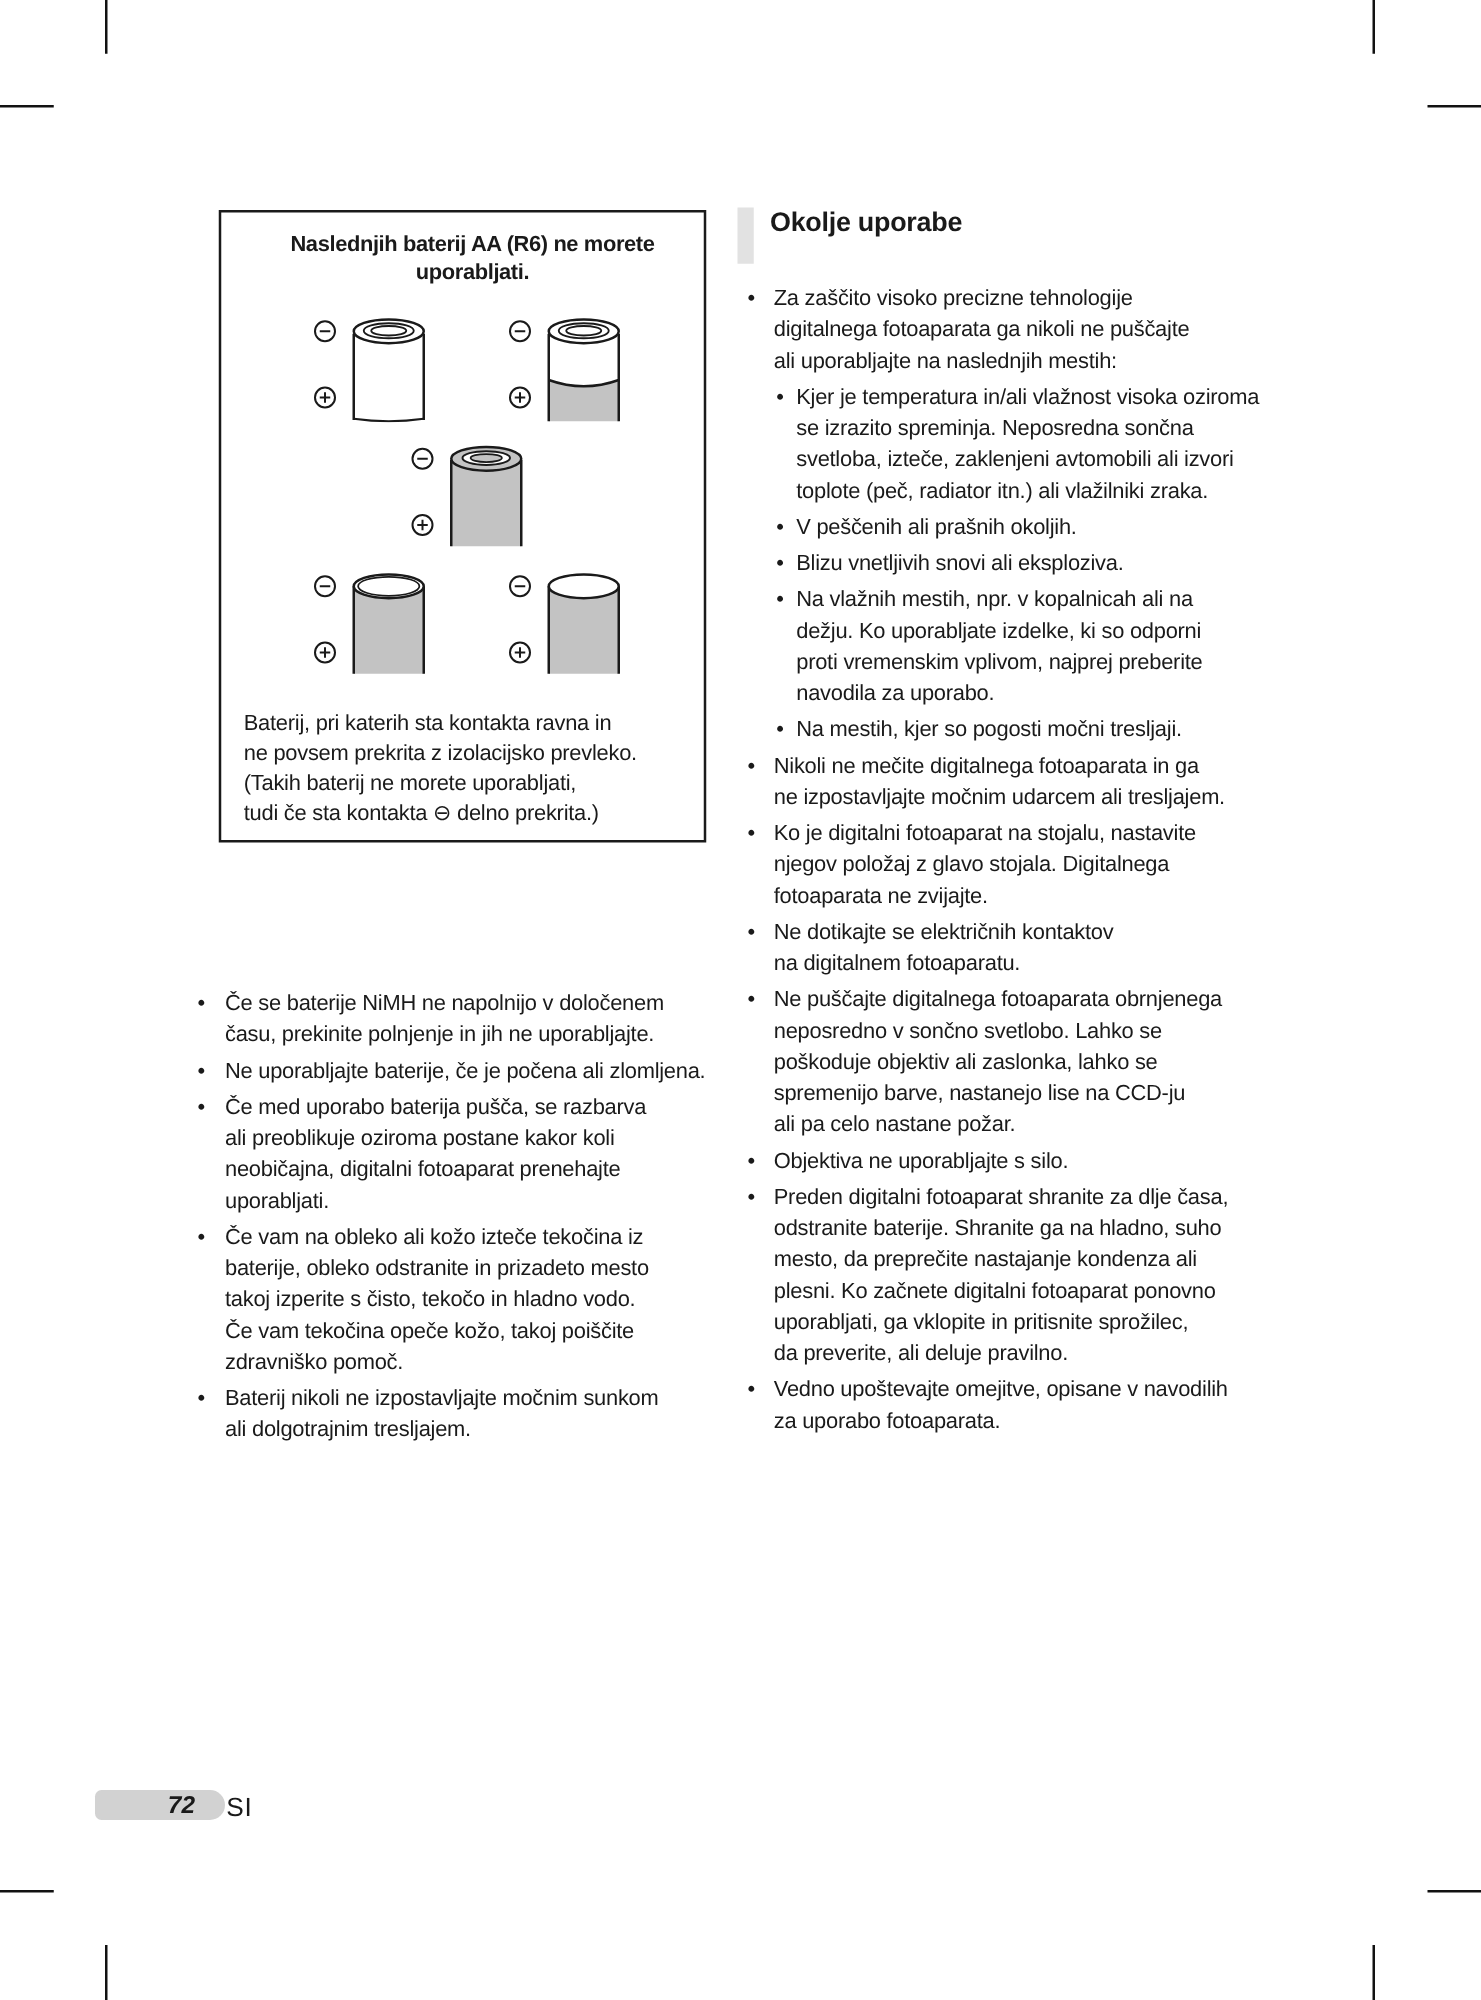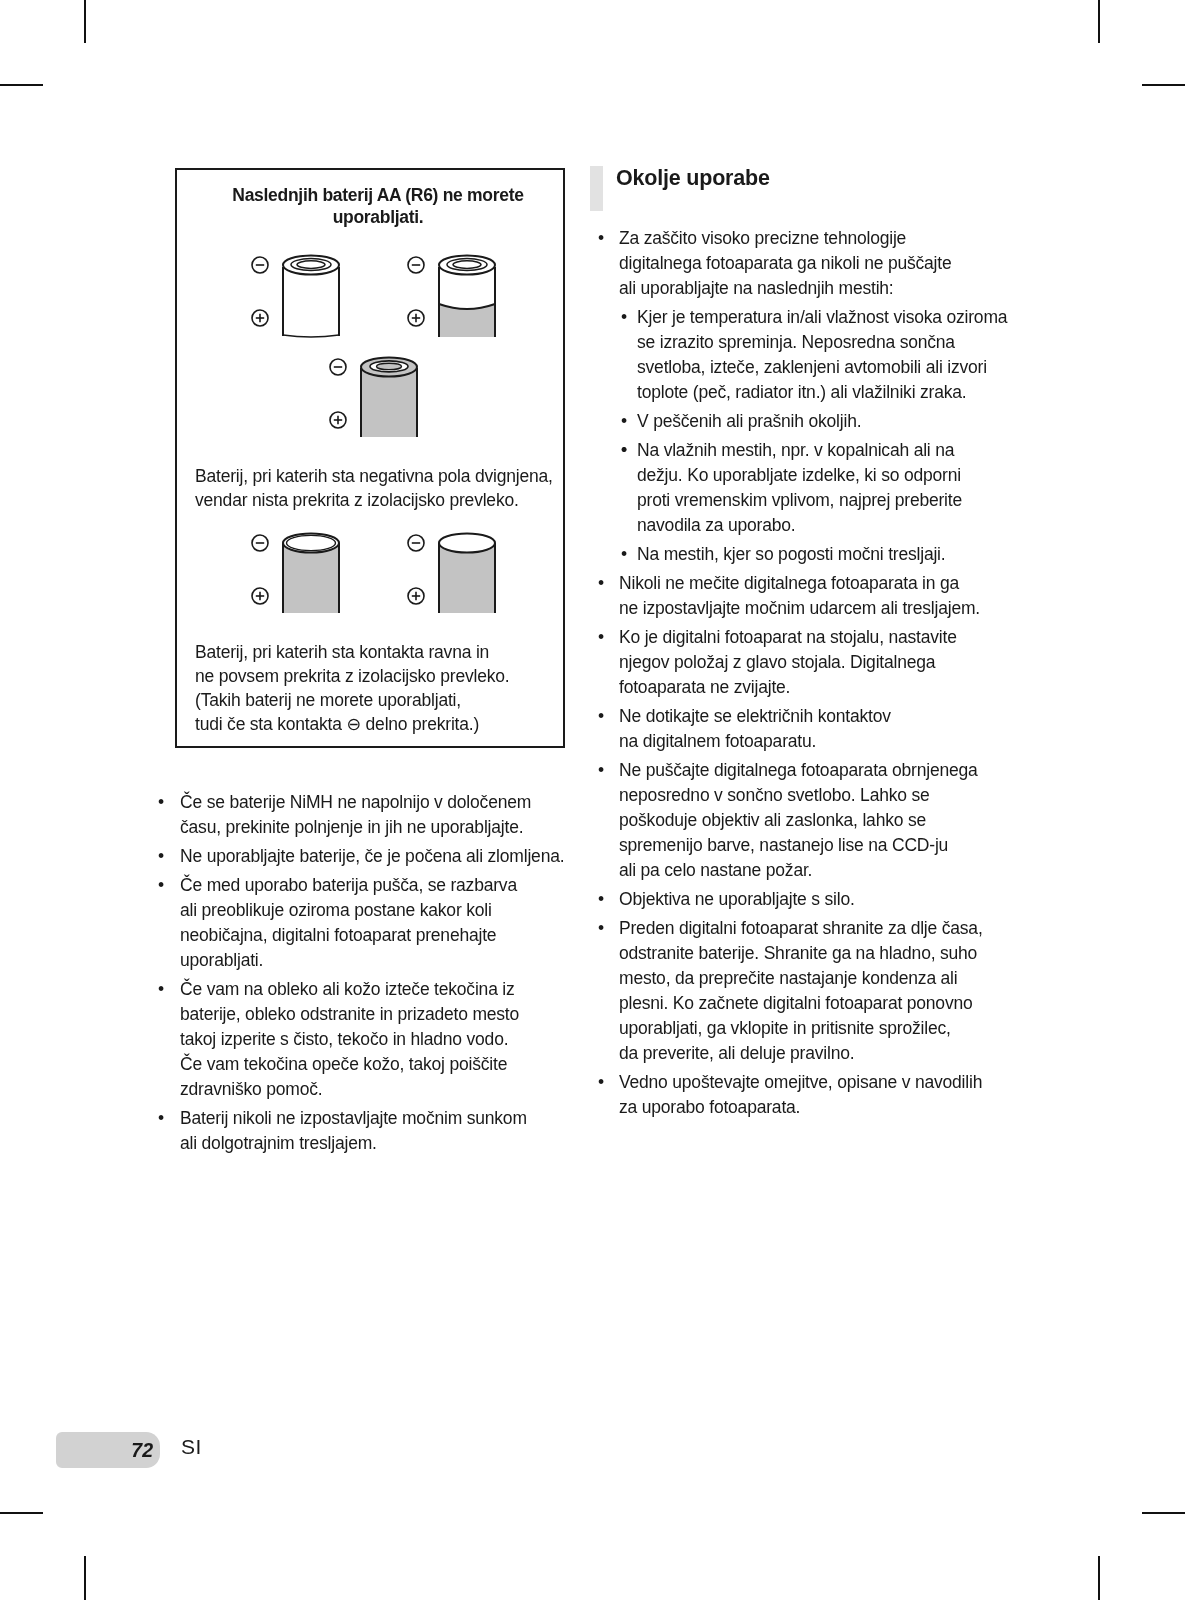--- a/index.html
+++ b/index.html
@@ -45,23 +45,23 @@
   .section-heading { display:flex; align-items:flex-start; gap:13px; margin-bottom:15px; }
   .heading-bar { width:13px; height:45px; background:var(--heading-bar-gray,#e2e2e2); flex:0 0 auto; }
   .section-heading h1 { margin:0; font-size:21.5px; font-weight:bold; letter-spacing:-0.2px; }
   .right-col .top-item { padding-left:29px; }
   .right-col .top-item .marker { left:8px; }
   .right-col .sub-item { padding-left:47px; }
   .right-col .sub-item .marker { left:31px; }
 
   
   .page-badge {
-    position:absolute; left:56px; top:1432px; width:104px; height:36px; box-sizing:border-box;
+    position:absolute; left:76px; top:1432px; width:104px; height:24px; box-sizing:border-box;
     background:var(--page-badge-gray,#d2d2d2); border-radius:6px 14px 14px 6px;
-    display:flex; align-items:center; justify-content:flex-end; padding-right:7px;
+    display:flex; align-items:center; justify-content:flex-end; padding-right:24px;
     font-weight:bold; font-style:italic; font-size:19.5px;
   }
   .lang-code { position:absolute; left:181px; top:1435px; font-size:21px; letter-spacing:0.5px; }
 </style>
 </head>
 <body>
 
 <div class="page">
 
   <div class="crop tl-v"></div>
@@ -126,22 +126,20 @@
           <line x1="10" y1="61.8" x2="10" y2="70.2" stroke="#1a1a1a" stroke-width="1.6"></line>
         </g>
         <path d="M33,13 L33,83 L89,83 L89,13 Z" style="fill:var(--battery-gray,#c3c3c3)"></path>
         <line x1="33" y1="14" x2="33" y2="83" stroke="#1a1a1a" stroke-width="2"></line>
         <line x1="89" y1="14" x2="89" y2="83" stroke="#1a1a1a" stroke-width="2"></line>
         <ellipse cx="61" cy="13" rx="28" ry="9.5" style="fill:var(--battery-gray,#c3c3c3)" stroke="#1a1a1a" stroke-width="2"></ellipse>
         <ellipse cx="61" cy="12.4" rx="19" ry="5.5" fill="#fff" stroke="#1a1a1a" stroke-width="1.6"></ellipse>
         <ellipse cx="61" cy="12.4" rx="12.5" ry="3.2" style="fill:var(--battery-gray,#c3c3c3)" stroke="#1a1a1a" stroke-width="1.4"></ellipse>
       </svg>
     </div>
-    <div class="caption">Baterij, pri katerih sta negativna pola dvignjena,
-vendar nista prekrita z izolacijsko prevleko.</div>
 
     <div class="figure fig-3">
       <svg width="100" height="84" viewBox="0 0 100 84">
         <g>
           <circle cx="10" cy="13" r="8" fill="#fff" stroke="#1a1a1a" stroke-width="1.6"></circle>
           <line x1="5.8" y1="13" x2="14.2" y2="13" stroke="#1a1a1a" stroke-width="1.6"></line>
         </g>
         <g>
           <circle cx="10" cy="66" r="8" fill="#fff" stroke="#1a1a1a" stroke-width="1.6"></circle>
           <line x1="5.8" y1="66" x2="14.2" y2="66" stroke="#1a1a1a" stroke-width="1.6"></line>
@@ -226,20 +224,21 @@
 se izrazito spreminja. Neposredna sončna
 svetloba, izteče, zaklenjeni avtomobili ali izvori
 toplote (peč, radiator itn.) ali vlažilniki zraka.</span>
     </div>
     <div class="bullet-item sub-item">
       <span class="marker">•</span>
       <span class="btext">V peščenih ali prašnih okoljih.</span>
     </div>
     <div class="bullet-item sub-item">
       <span class="marker">•</span>
+      <span class="btext">Blizu vnetljivih snovi ali eksploziva.</span>
     </div>
     <div class="bullet-item sub-item">
       <span class="marker">•</span>
       <span class="btext">Na vlažnih mestih, npr. v kopalnicah ali na
 dežju. Ko uporabljate izdelke, ki so odporni
 proti vremenskim vplivom, najprej preberite
 navodila za uporabo.</span>
     </div>
     <div class="bullet-item sub-item">
       <span class="marker">•</span>

